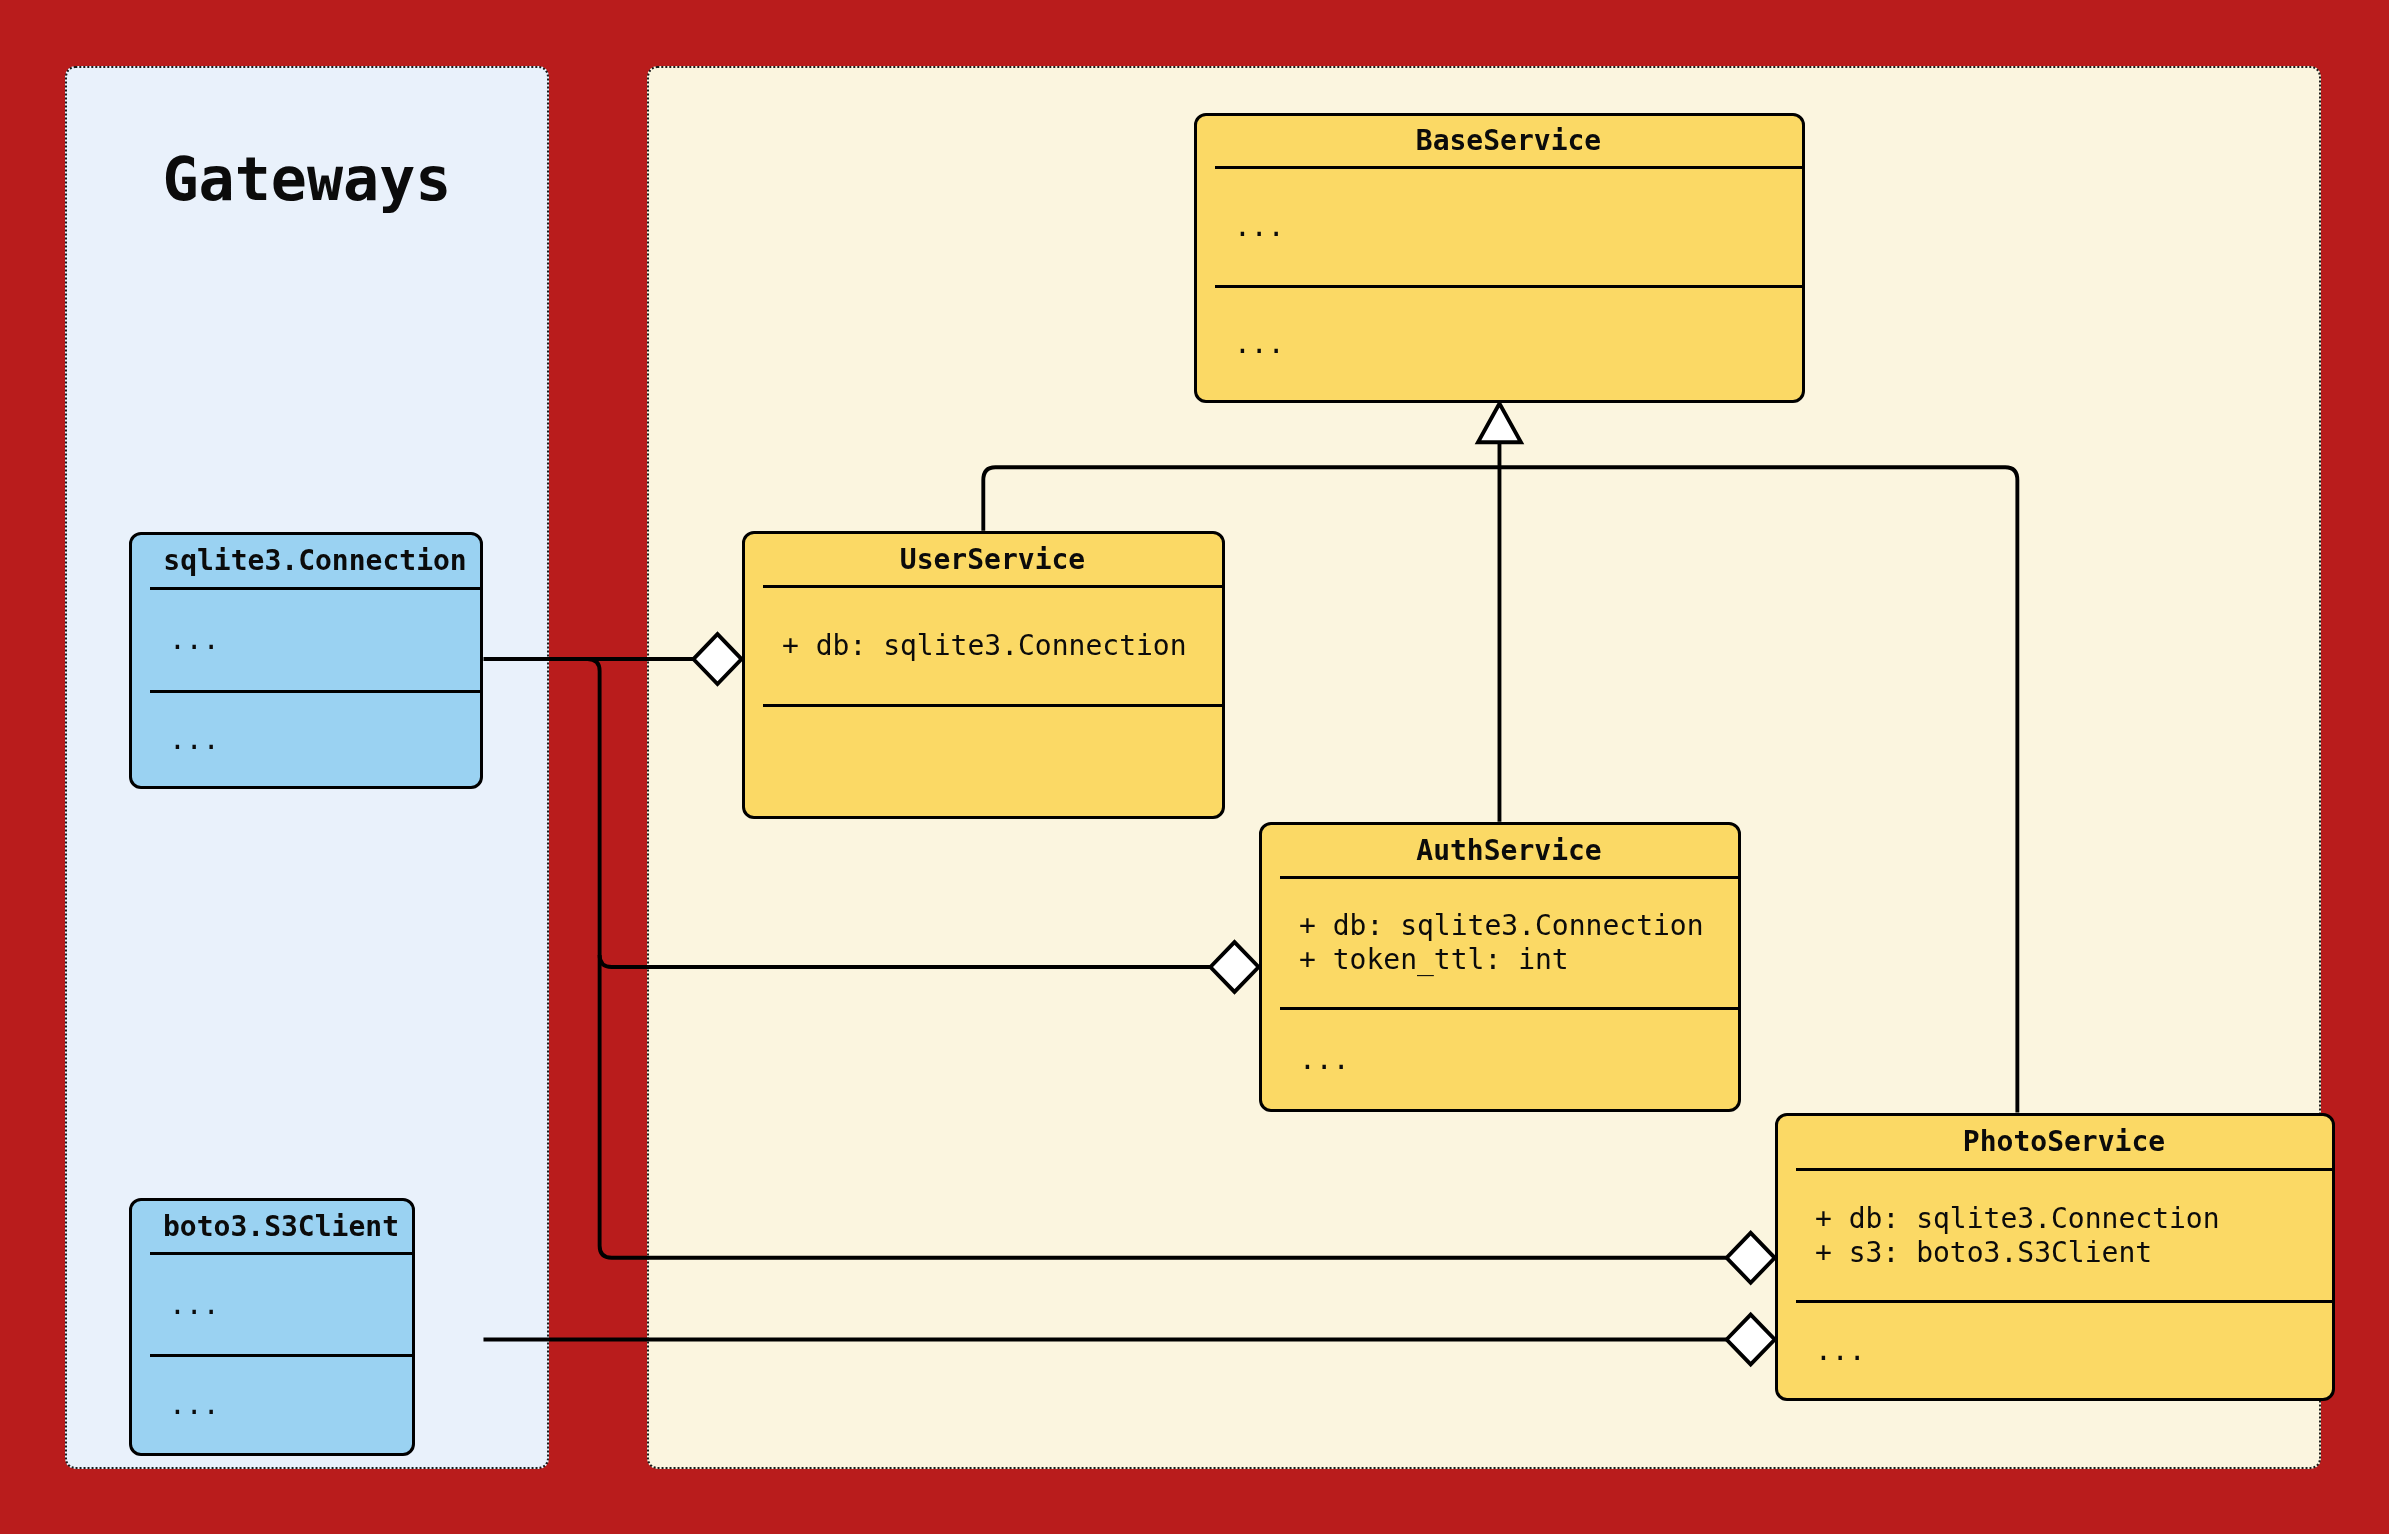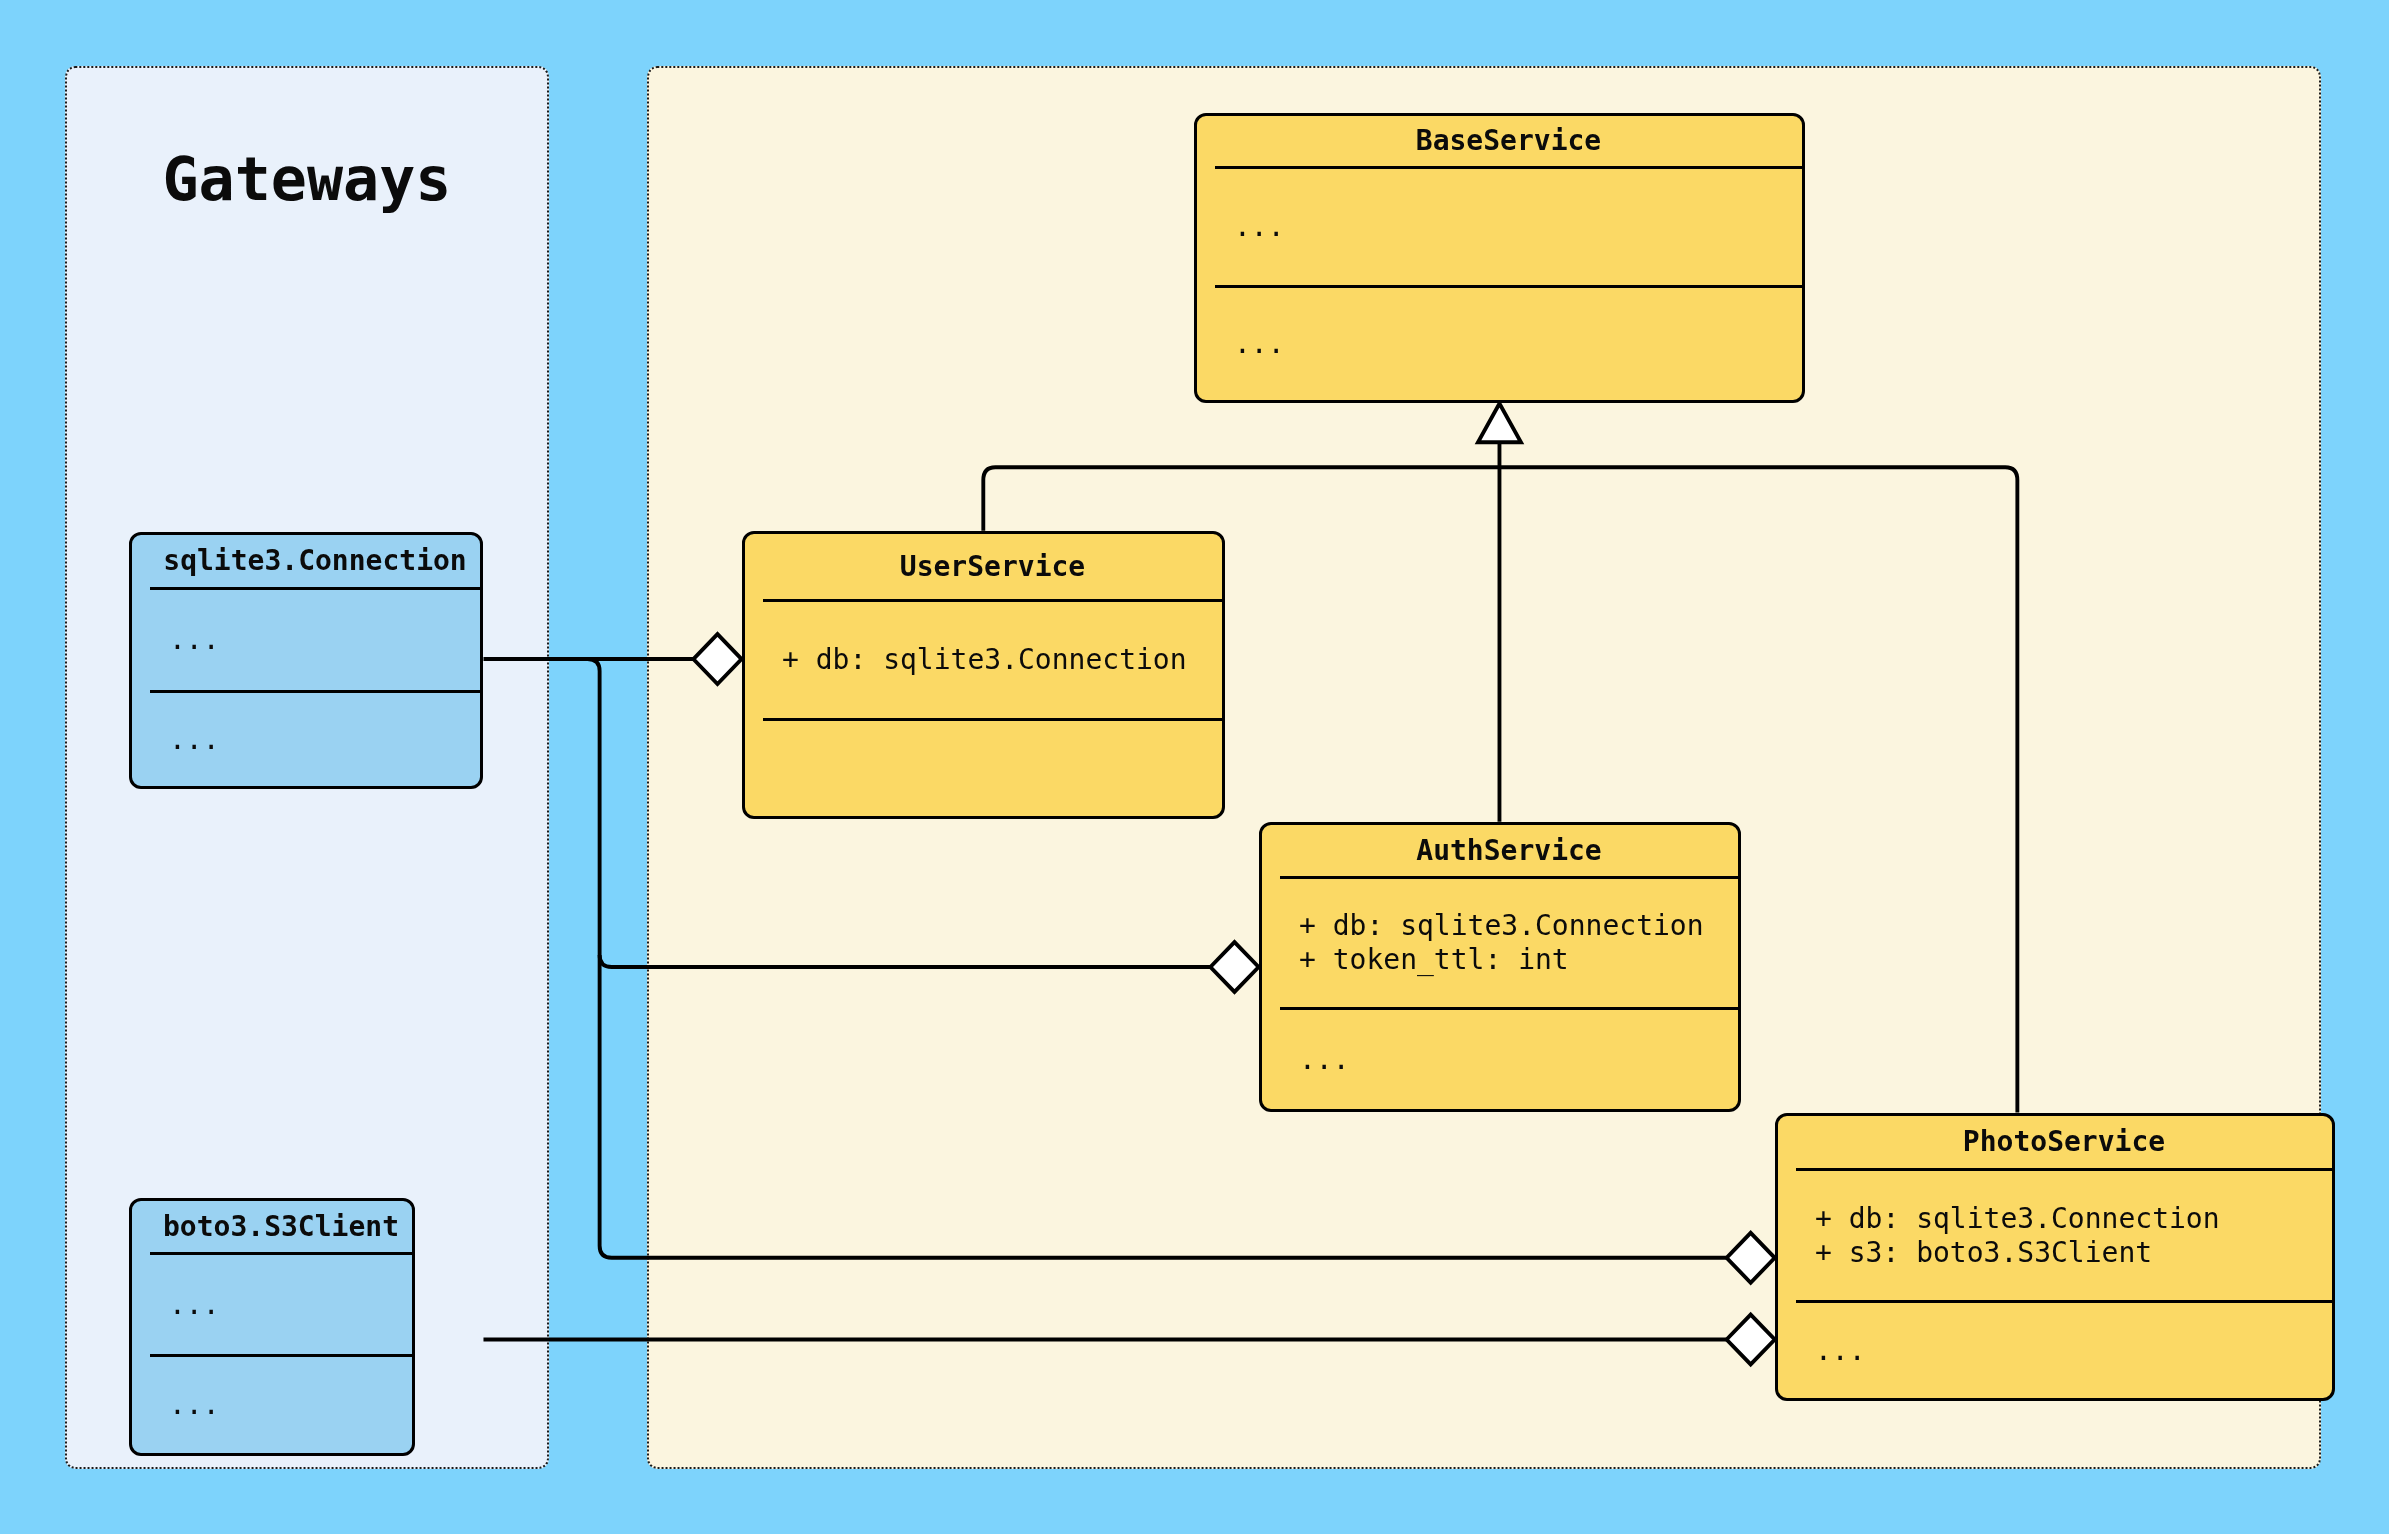--- a/index.html
+++ b/index.html
@@ -1,19 +1,19 @@
 <!DOCTYPE html>
 <html style="--class_fill_yellow: #FBD965; --class_fill_blue: #9AD2F2; --panel_bg_blue: #E9F1FB; --panel_bg_cream: #FBF5DF; --line: #000000;font-size:13.8px"><head>
 <meta charset="utf-8">
 <style>
   html,body{margin:0;padding:0;background:#ffffff;}
   .canvas{
     position:relative;
     width:2389px;height:1534px;
-    background:#7dd3fc;
+    background:#b91c1c;
     font-family:"DejaVu Sans Mono","Liberation Mono",monospace;
     color:#0b0b0b;
     overflow:hidden;
   }
   .edges{position:absolute;left:0;top:0;width:2389px;height:1534px;color:#000;}
   .edges path{fill:none;stroke:currentColor;stroke-width:4.5px;}
   .edges polygon{fill:#ffffff;stroke:currentColor;stroke-width:4.5px;stroke-linejoin:miter;}
 
   .panel{
     position:absolute;
@@ -118,21 +118,21 @@
     <div class="uml-section title" style="height:50px">BaseService</div>
     <div class="uml-section attrs" style="height:119px">
       <div class="uml-line">...</div>
     </div>
     <div class="uml-section methods">
       <div class="uml-line">...</div>
     </div>
   </div>
 
   <div class="uml-class yellow" style="left:742px;top:531px;width:483px;height:288px">
-    <div class="uml-section title" style="height:65px">UserService</div>
+    <div class="uml-section title" style="height:51px">UserService</div>
     <div class="uml-section attrs" style="height:119px">
       <div class="uml-line">+ db: sqlite3.Connection</div>
     </div>
     <div class="uml-section methods">
       <div class="uml-line"></div>
     </div>
   </div>
 
   <div class="uml-class yellow" style="left:1259px;top:822px;width:482px;height:290px">
     <div class="uml-section title" style="height:51px">AuthService</div>

